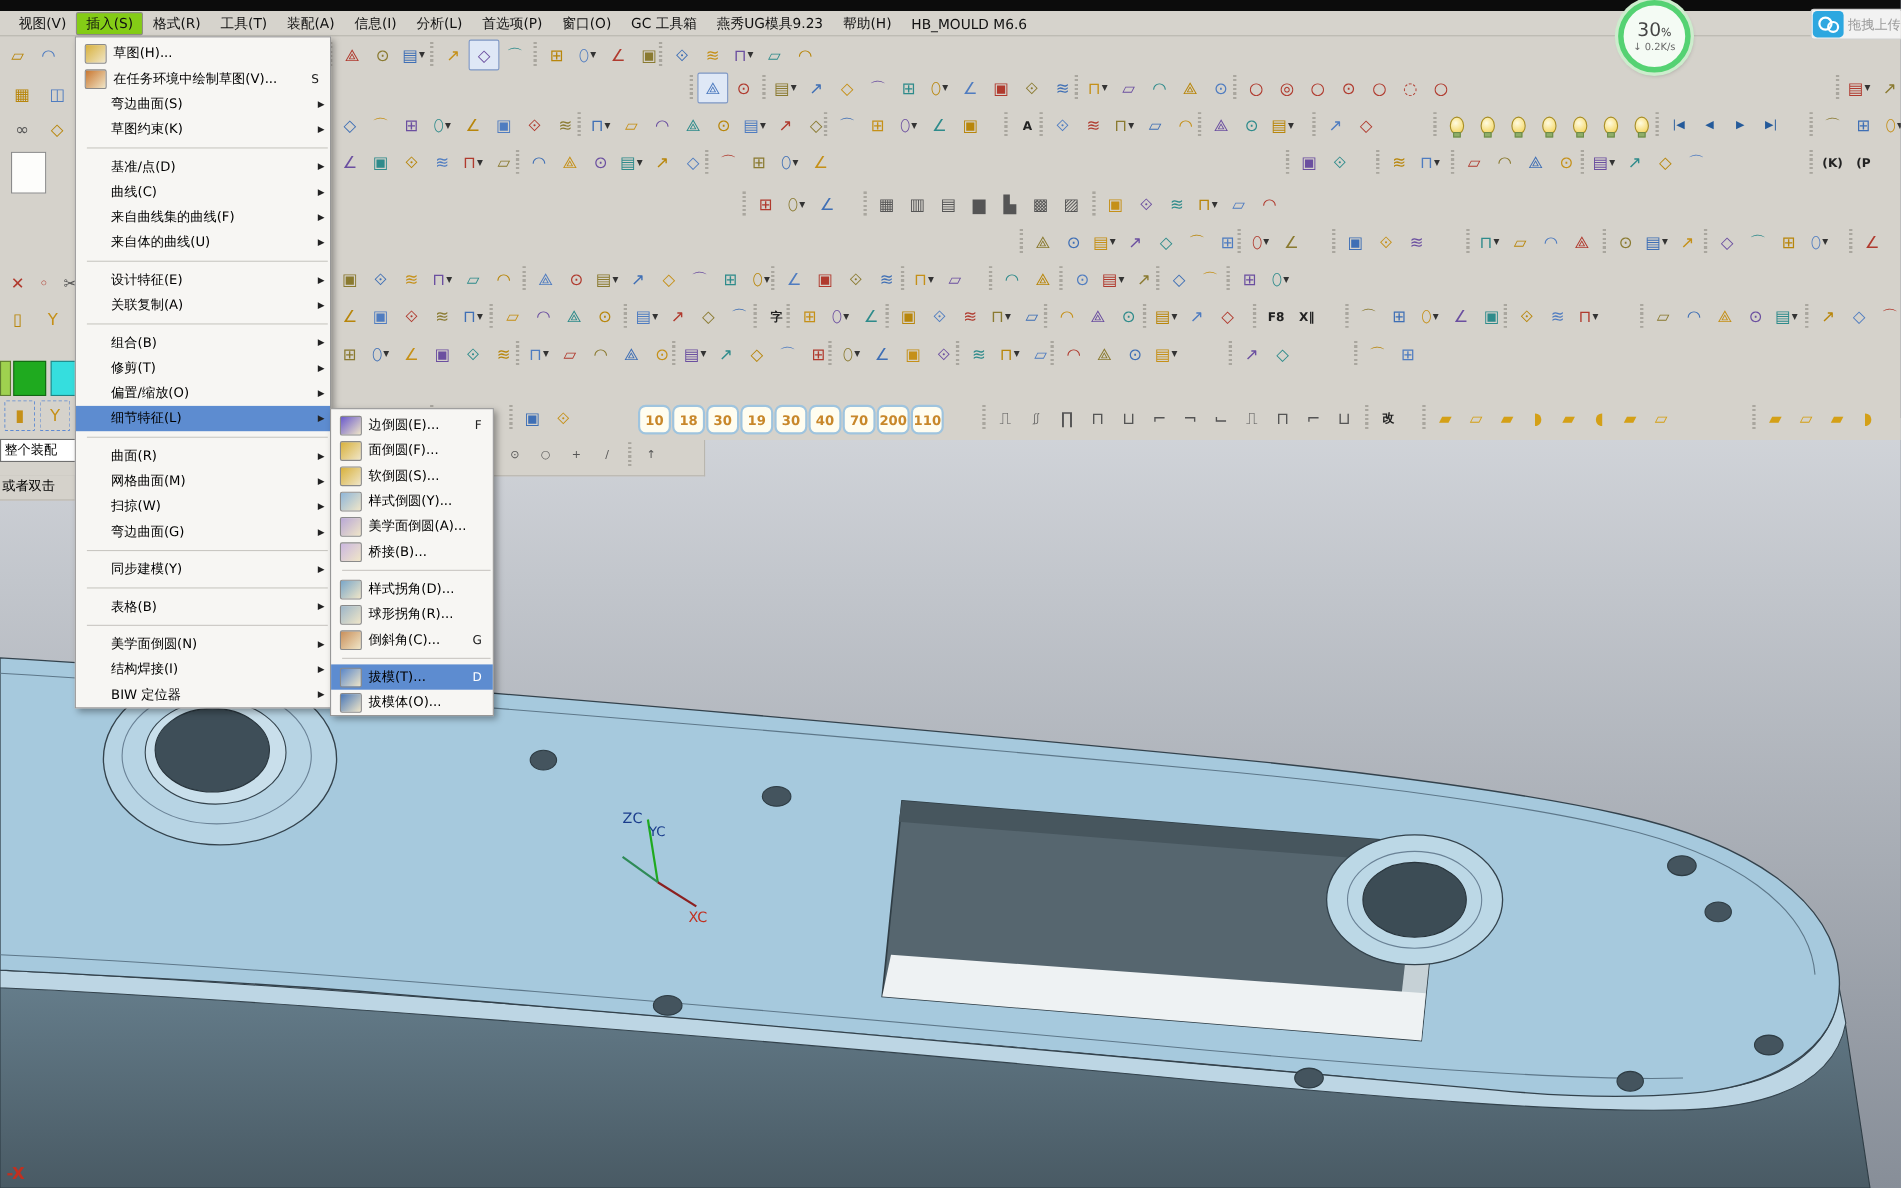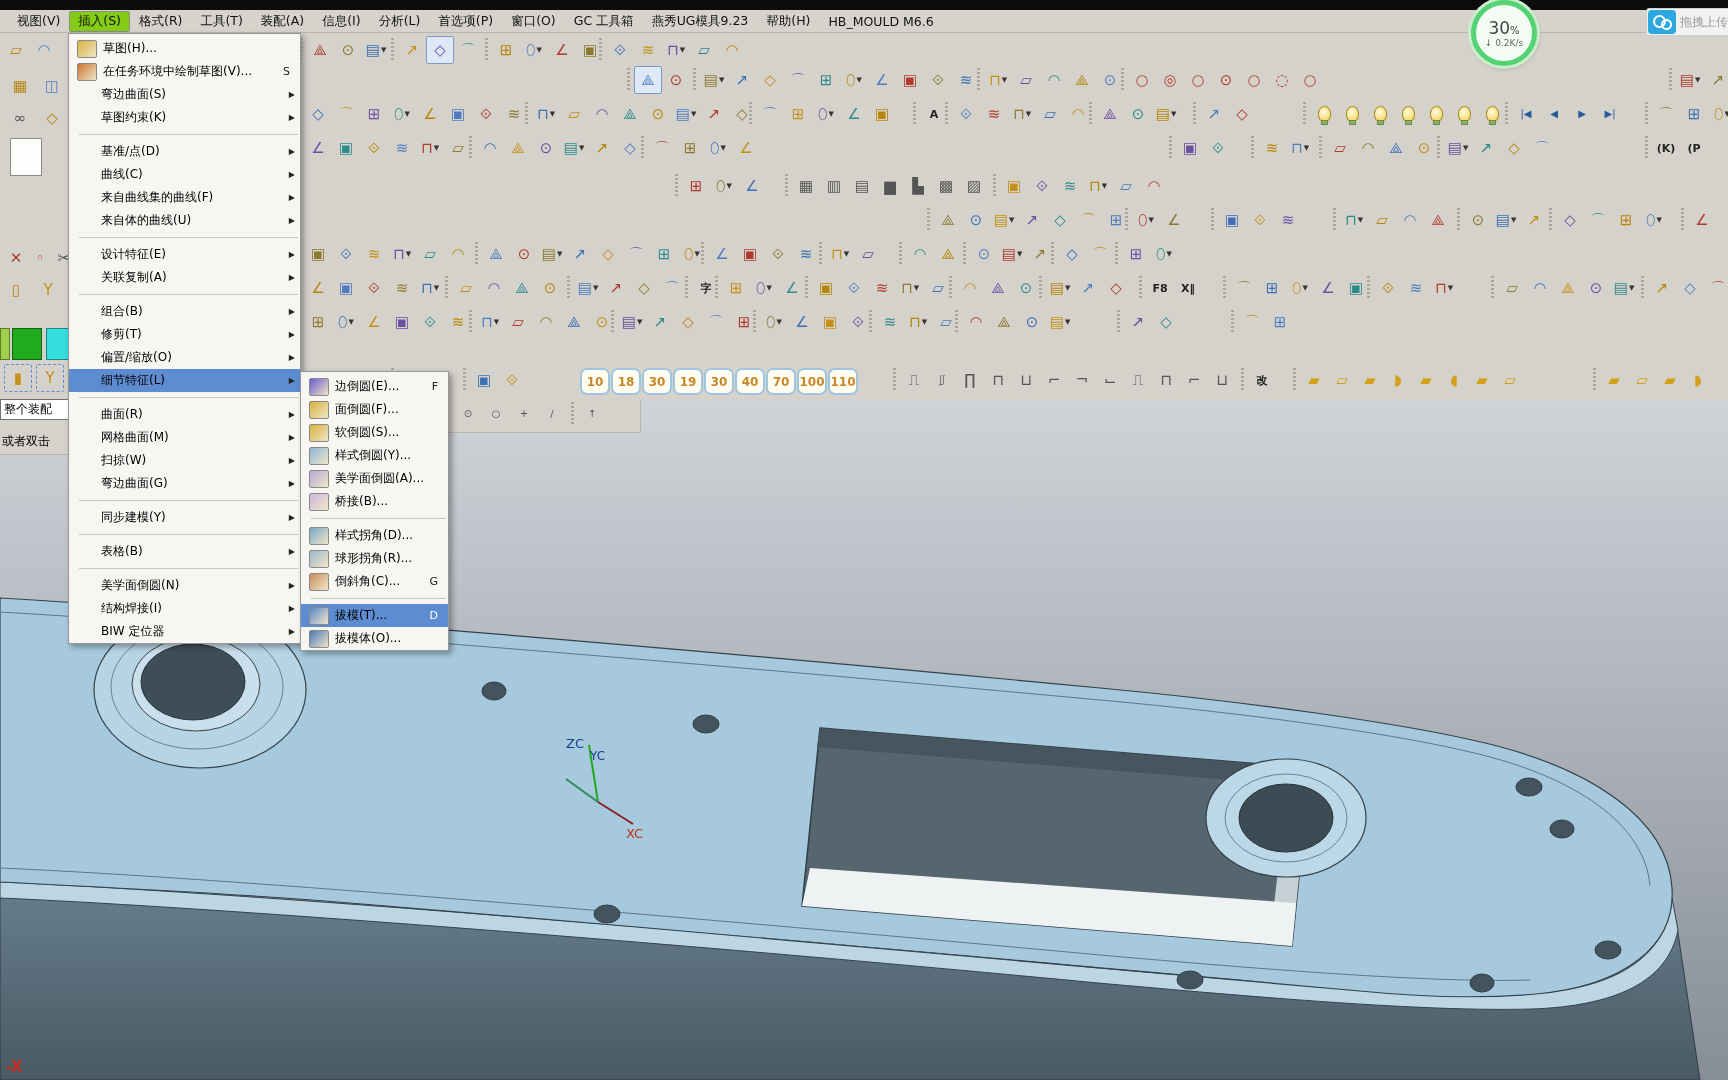--- a/index.html
+++ b/index.html
@@ -547,21 +547,21 @@
     <div class="ticon" style="left: 538px; top: 400px; color: rgb(85, 85, 85); font-size: 10px;">∕</div>
     <div class="handle" style="left: 571px; top: 402px;"></div>
     <div class="ticon" style="left: 578px; top: 400px; color: rgb(85, 85, 85); font-size: 10px;">↑</div>
     <div class="numbtn" style="left: 580px; top: 368px;">10</div>
     <div class="numbtn" style="left: 611px; top: 368px;">18</div>
     <div class="numbtn" style="left: 642px; top: 368px;">30</div>
     <div class="numbtn" style="left: 673px; top: 368px;">19</div>
     <div class="numbtn" style="left: 704px; top: 368px;">30</div>
     <div class="numbtn" style="left: 735px; top: 368px;">40</div>
     <div class="numbtn" style="left: 766px; top: 368px;">70</div>
-    <div class="numbtn" style="left: 797px; top: 368px;">100</div>
+    <div class="numbtn" style="left: 797px; top: 368px;">200</div>
     <div class="numbtn" style="left: 828px; top: 368px;">110</div>
   </div>
 
 <div class="ui sheet-icon" style="left:10px;top:138px;"></div>
 <div class="ui" id="left-extras" style="left:0;top:0;width:80px;height:460px;">
     <div class="ticon" style="left: 6px; top: 72px; color: rgb(184, 134, 11);">▦</div>
     <div class="ticon" style="left: 38px; top: 72px; color: rgb(79, 124, 192);">◫</div>
     <div class="ticon" style="left: 6px; top: 104px; color: rgb(85, 85, 85);">∞</div>
     <div class="ticon" style="left: 38px; top: 104px; color: rgb(184, 134, 11);">◇</div>
     <div class="ticon" style="left: 2px; top: 244px; color: rgb(176, 58, 46);">✕</div>

